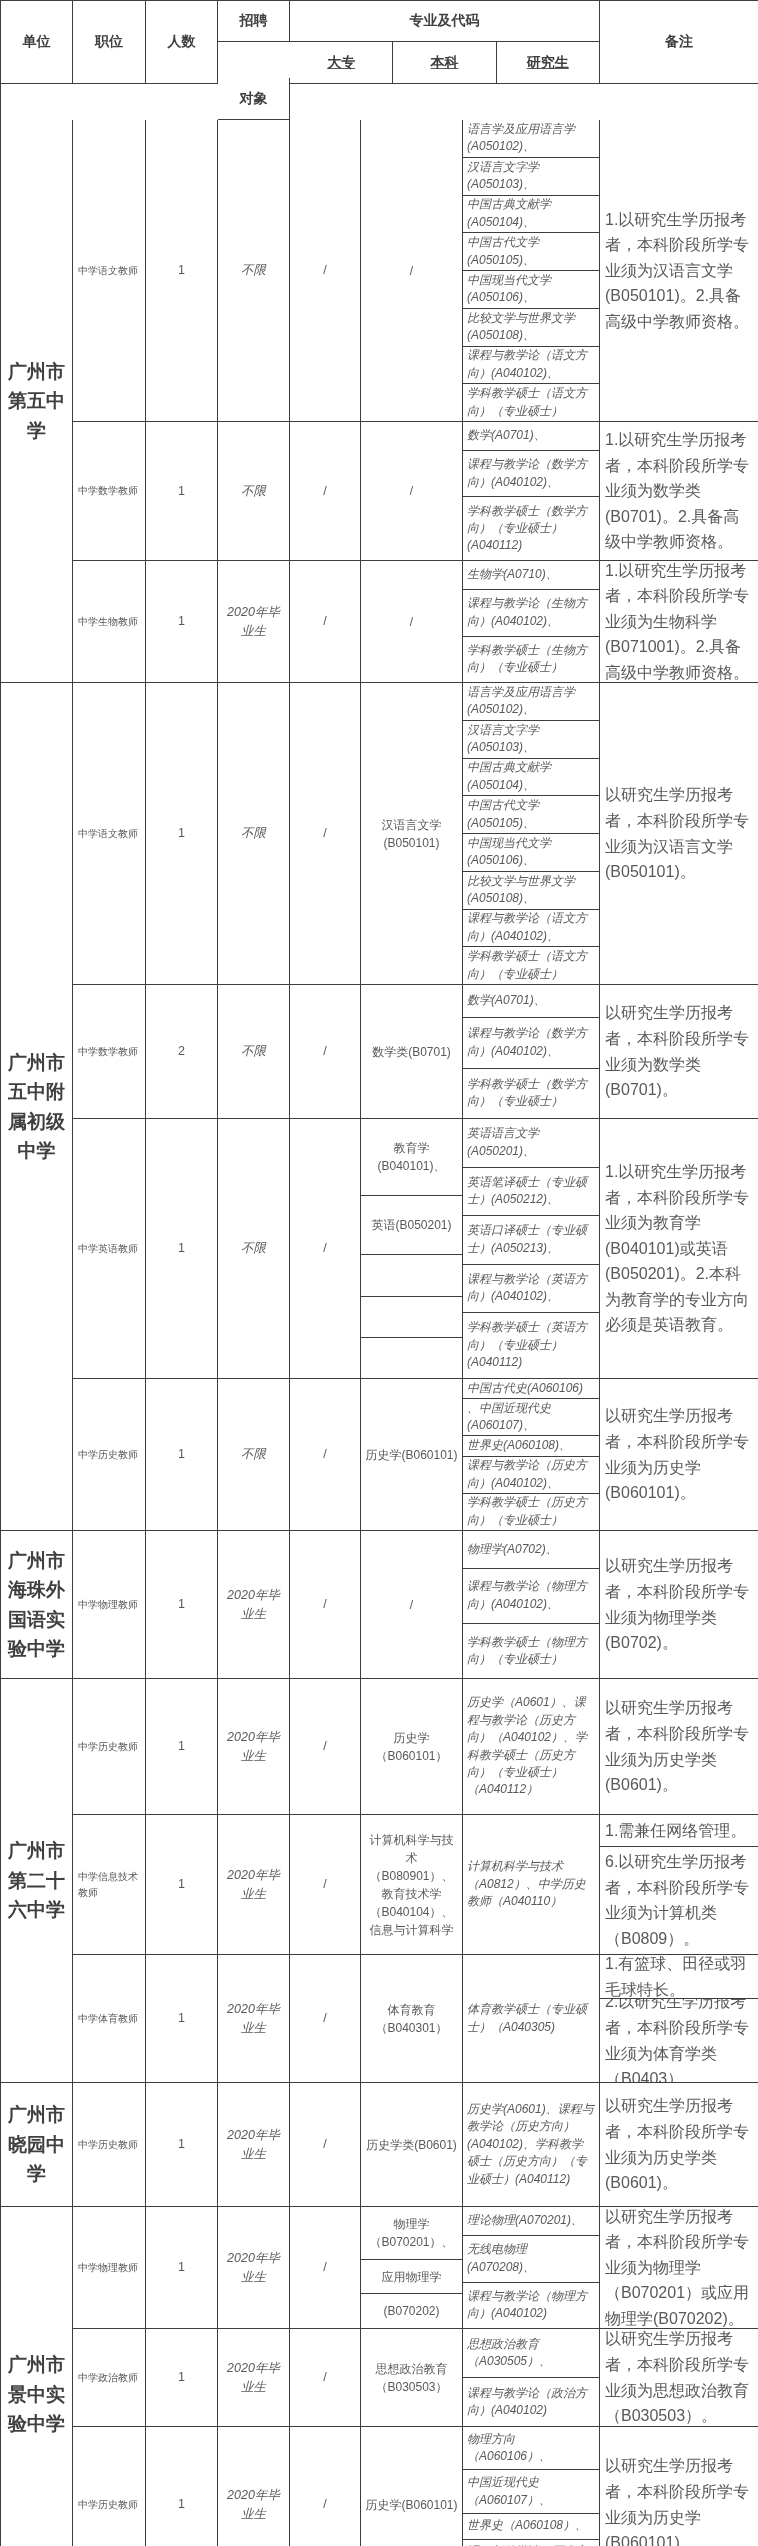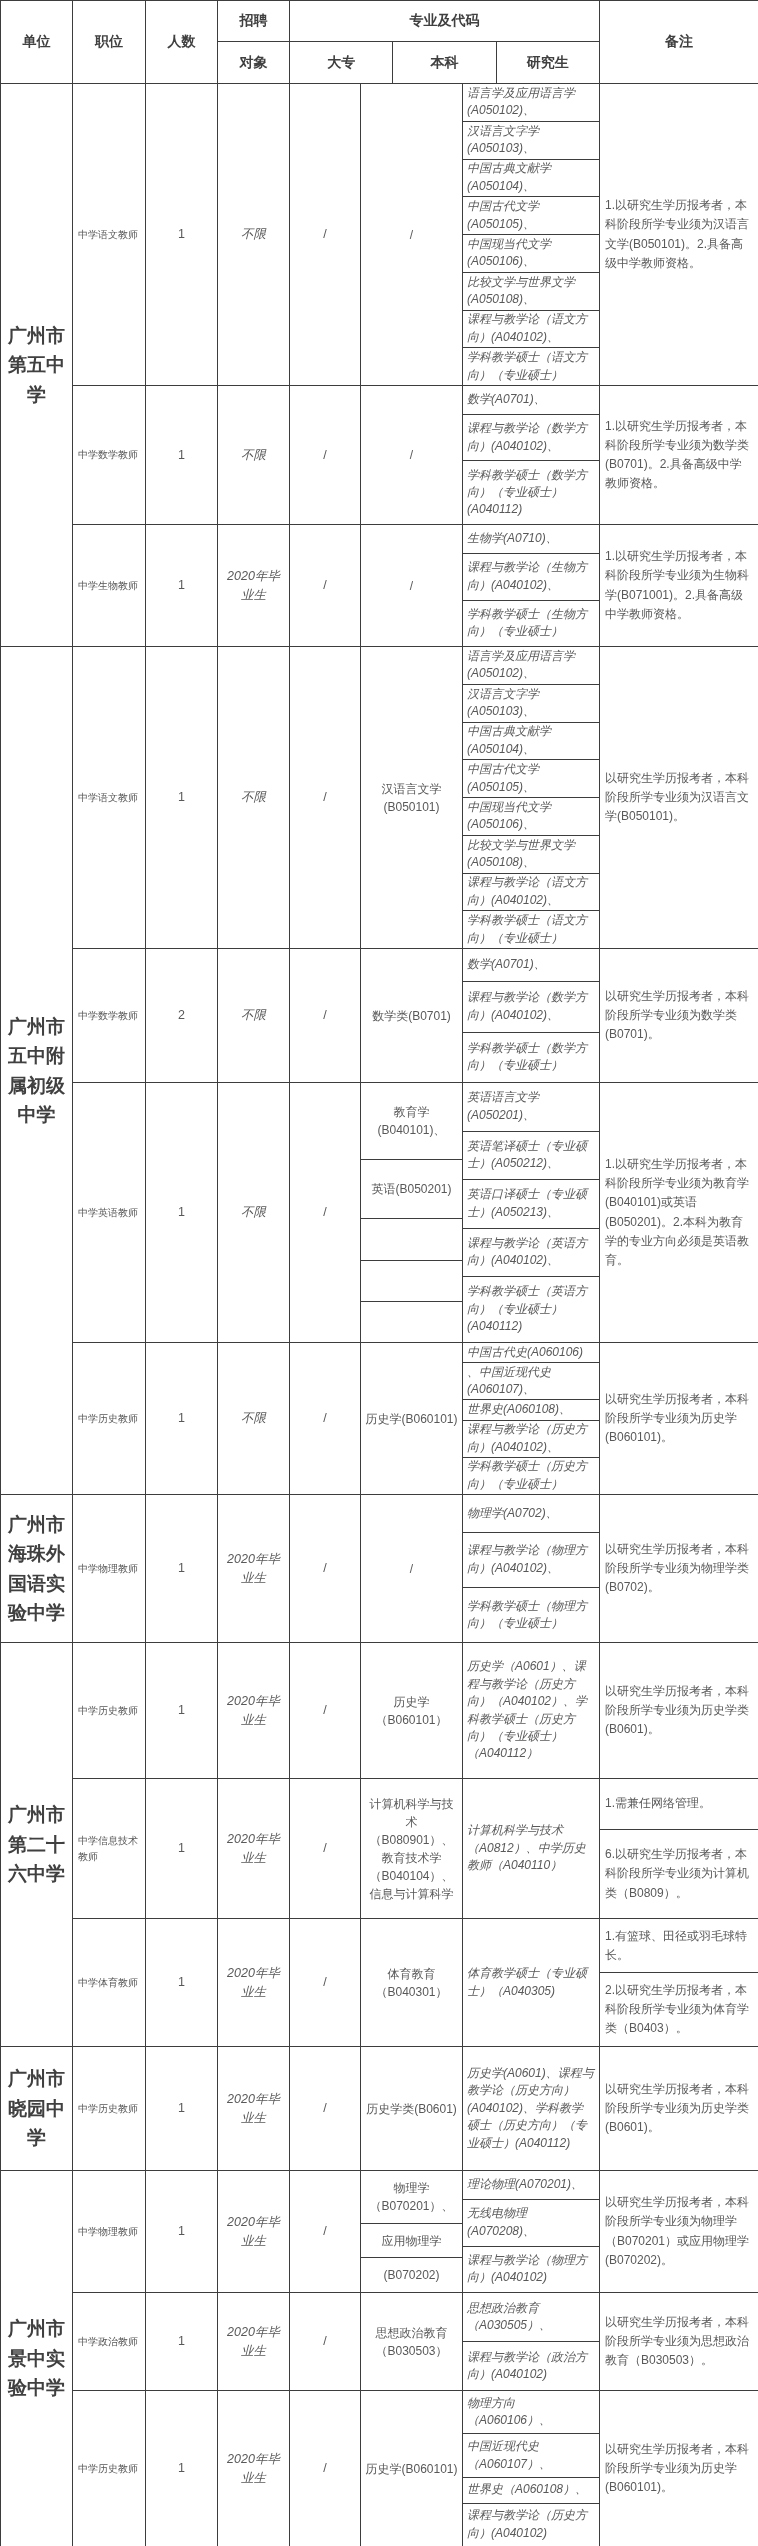--- a/index.html
+++ b/index.html
@@ -6,25 +6,25 @@
   body{font-family:"Liberation Sans","DejaVu Sans",sans-serif;color:#595959;}
   .table{width:758px;border-top:1px solid #3d3d3d;border-left:1px solid #3d3d3d;background:#fff;}
   .cell{box-sizing:border-box;border-right:1px solid #3d3d3d;border-bottom:1px solid #3d3d3d;}
   
   .table-head{display:flex;width:758px;}
   .h-cell{display:flex;align-items:center;justify-content:center;font-size:14px;font-weight:bold;color:#404040;text-align:center;}
   .h-full{height:83px;}
   .h-top{height:41px;}
   .h-bot{height:42px;}
   .h-col{display:flex;flex-direction:column;}
-  .h-sub{display:flex;}
+  .h-sub{display:flex;text-decoration:underline;}
   .w-unit{width:72px;}
   .w-pos{width:73px;}
   .w-count{width:72px;}
-  .w-target{width:72px;}
+  .w-target{width:72px;gap:36px;}
   .w-major{width:310px;}
   .w-dz{width:71px;}
   .w-bk{width:102px;}
   .w-gr{width:137px;}
   .w-remark{width:159px;}
   .h-col .h-cell{width:100%;}
   .h-sub .h-cell{height:42px;}
   
   .school-block{display:flex;width:758px;}
   .unit-cell{width:72px;display:flex;align-items:center;justify-content:center;text-align:center;
@@ -39,21 +39,21 @@
   .target-col{width:72px;font-style:italic;}
   .dz-col{width:71px;}
   .stack{display:flex;flex-direction:column;overflow:hidden;}
   .bk-col{width:102px;}
   .gr-col{width:137px;}
   .rm-col{width:159px;}
   .sub{flex:1 1 auto;display:flex;align-items:center;border-bottom:1px solid #3d3d3d;overflow:hidden;}
   .sub:last-child{border-bottom:none;}
   .bk-sub{justify-content:center;text-align:center;font-size:12px;line-height:1.5;padding:2px 4px;}
   .gr-sub{justify-content:flex-start;text-align:left;font-size:12px;line-height:1.45;padding:1px 4px;font-style:italic;}
-  .rm-sub{justify-content:flex-start;text-align:left;font-size:12px;line-height:1.6;padding:2px 5px;}
+  .rm-sub{justify-content:flex-start;text-align:left;font-size:16px;line-height:1.6;padding:2px 5px;}
 </style>
 </head>
 <body>
 
 <div class="table">
 
   <div class="table-head">
     <div class="cell h-cell h-full w-unit">单位</div>
     <div class="cell h-cell h-full w-pos">职位</div>
     <div class="cell h-cell h-full w-count">人数</div>

